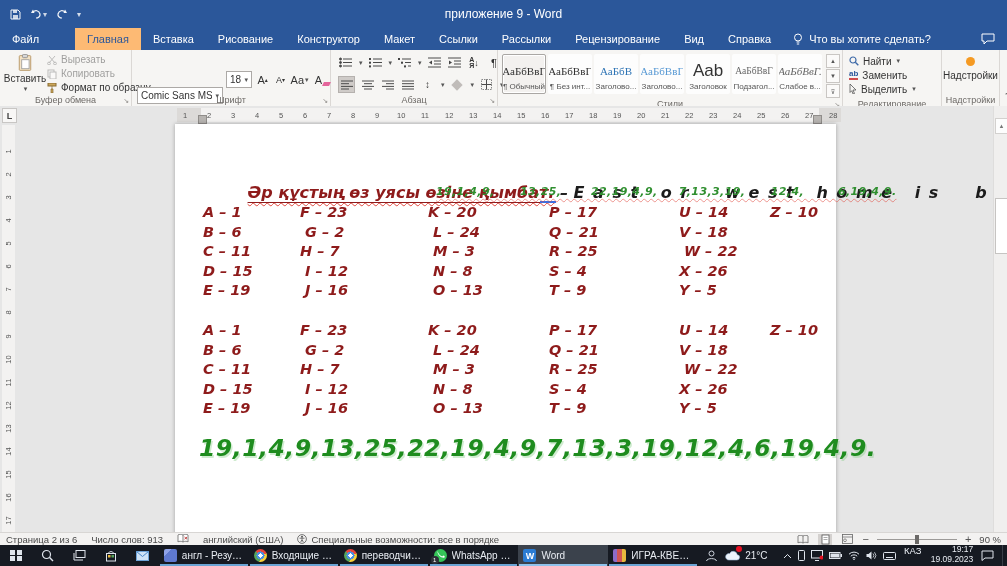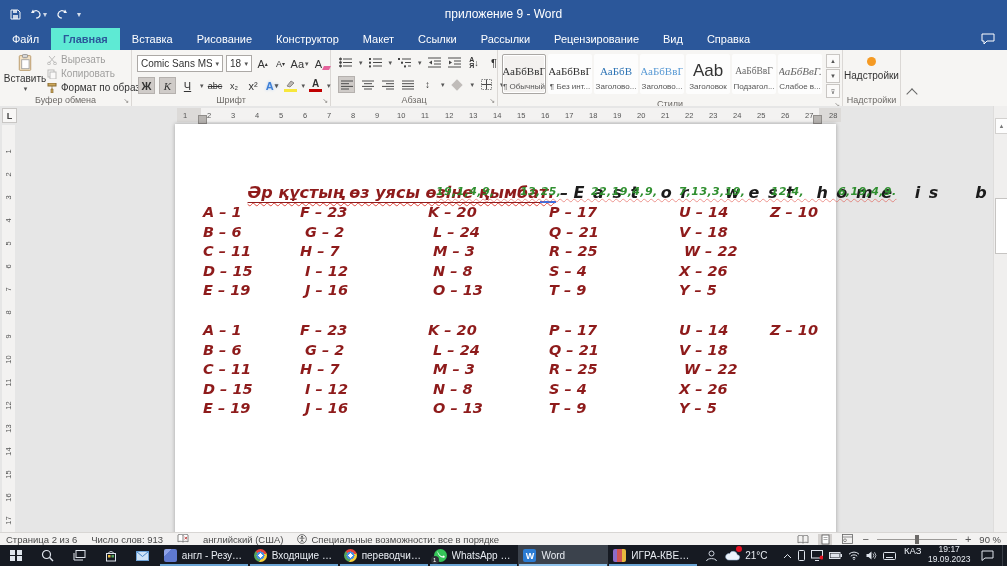--- a/index.html
+++ b/index.html
@@ -18,21 +18,21 @@
           font-size:8px;font-weight:bold;display:flex;align-items:center;justify-content:center;}
   .winbtn{width:30px;height:28px;display:flex;align-items:center;justify-content:center;font-size:12px;}
   .ribopt{width:13px;height:10px;border:1px solid #fff;position:relative;}
   .ribopt:after{content:"▴";position:absolute;top:-2px;left:3px;font-size:6px;}
   .maxbox{width:9px;height:9px;border:1px solid #fff;}
   .minbar{width:10px;height:1px;background:#fff;}
   
   .tabrow{position:absolute;top:28px;left:0;right:0;height:22px;background:#2b579a;display:flex;
           align-items:stretch;color:#fff;font-size:11px;}
   .tab{padding:0 12px;display:flex;align-items:center;}
-  .tab.active{background:#5eead4;color:#2b579a;font-weight:bold;}
+  .tab.active{background:#fdba74;color:#2b579a;font-weight:normal;margin-left:24px;}
   .tellme{display:flex;align-items:center;gap:6px;padding:0 10px;font-size:11px;}
   .combtn{margin-left:auto;display:flex;align-items:center;padding-right:12px;}
   
   .ribbon{position:absolute;top:50px;left:0;right:0;height:56px;background:#f6f5f3;
           border-bottom:1px solid #d2cfcc;display:flex;font-size:10px;color:#333;}
   .rgroup{position:relative;height:100%;border-right:1px solid #dbd8d5;flex:none;}
   .glabel{position:absolute;bottom:1px;left:0;right:0;text-align:center;font-size:9px;color:#6d6a67;}
   .launcher{position:absolute;bottom:1px;right:2px;font-size:7px;color:#8a8784;}
   .dd{font-size:7px;color:#555;margin-left:1px;}
   .disabled{opacity:.45;}
@@ -40,21 +40,21 @@
   .g-clip{width:131px;display:flex;}
   .paste{width:42px;margin:3px 0 12px 3px;display:flex;flex-direction:column;align-items:center;
          justify-content:center;gap:1px;border:1px solid transparent;}
   .clipsmall{display:flex;flex-direction:column;justify-content:flex-start;margin-top:4px;gap:3px;}
   .sbtn{display:flex;align-items:center;gap:4px;white-space:nowrap;}
   
   .g-font{width:198px;}
   .fontrow1{display:flex;align-items:center;gap:3px;padding:5px 4px 2px 5px;}
   .selbox{background:#fff;border:1px solid #aca9a6;height:15px;display:flex;align-items:center;
           padding:0 3px;gap:3px;white-space:nowrap;}
-  .fname{width:78px;}
+  .fname{width:78px;margin-top:32px;}
   .fsize{width:22px;}
   .fontrow2{display:flex;align-items:center;gap:4px;padding:3px 4px 0 6px;}
   .chip{min-width:13px;height:15px;display:flex;align-items:center;justify-content:center;
         font-size:11px;padding:0 1px;}
   .chip.pressed{background:#cfcbc8;border:1px solid #b5b1ae;}
   .bold{font-weight:bold;}
   .ital{font-style:italic;font-family:"Liberation Serif",serif;}
   .undl{text-decoration:underline;}
   .strik{text-decoration:line-through;font-size:9px;}
   .glow{color:#3e7fd6;text-shadow:0 0 3px #a8c9ef;font-weight:bold;}
@@ -167,21 +167,21 @@
   .ic-wa{position:relative;width:13px;height:13px;flex:none;border-radius:50%;background:#35c558;}
   .wabadge{position:absolute;left:-3px;bottom:-2px;width:8px;height:8px;border-radius:50%;
            background:#2d3138;color:#fff;font-size:6px;display:flex;align-items:center;justify-content:center;}
   .ic-word{background:#2b7cd3;color:#fff;font-weight:bold;font-size:9px;}
   .ic-rar{background:linear-gradient(to right,#8c6bc8 0 33%,#d05555 33% 66%,#e8b93e 66%);}
   .tpeople{width:28px;display:flex;align-items:center;justify-content:center;}
   .tweather{width:56px;display:flex;align-items:center;gap:4px;position:relative;}
   .wbadge{position:absolute;left:11px;top:1px;width:6px;height:6px;border-radius:50%;background:#e81123;}
   .tray{display:flex;align-items:center;gap:6px;padding:0 4px;}
   .tlang{width:26px;text-align:center;font-size:9.5px;}
-  .tclock{width:50px;text-align:center;font-size:8.5px;line-height:9.5px;}
+  .tclock{width:50px;text-align:right;font-size:8.5px;line-height:9.5px;}
   .taction{width:30px;display:flex;align-items:center;justify-content:center;}
   .tdesk{width:4px;border-left:1px solid #3a3f48;}
   .spacer{flex:1;}
   svg{display:block;}
 </style>
 </head>
 <body>
 
 <div class="app">
 
@@ -217,20 +217,27 @@
     <span class="tab active">Главная</span>
     <span class="tab">Вставка</span>
     <span class="tab">Рисование</span>
     <span class="tab">Конструктор</span>
     <span class="tab">Макет</span>
     <span class="tab">Ссылки</span>
     <span class="tab">Рассылки</span>
     <span class="tab">Рецензирование</span>
     <span class="tab">Вид</span>
     <span class="tab">Справка</span>
+    <span class="tellme">
+      <svg width="10" height="13" viewBox="0 0 10 13">
+          <circle cx="5" cy="4.5" r="3.5" fill="none" stroke="#fff"></circle>
+          <path d="M3.5 9h3M3.8 11h2.4" stroke="#fff"></path>
+        </svg>
+      <span>Что вы хотите сделать?</span>
+    </span>
     <span class="combtn">
       <svg width="14" height="12" viewBox="0 0 14 12">
           <path d="M1 1h12v7H6l-3 3v-3H1z" fill="none" stroke="#fff"></path>
         </svg>
     </span>
   </div>
 
   <div class="ribbon">
 
     <div class="rgroup g-clip">
@@ -473,20 +480,42 @@
       </div>
       <div class="sscroll">
         <div>▲</div>
         <div>▼</div>
         <div>⊽</div>
       </div>
       <div class="glabel">Стили</div>
       <div class="launcher">↘</div>
     </div>
 
+    <div class="rgroup g-edit">
+      <div class="erow">
+        <svg width="10" height="10" viewBox="0 0 10 10">
+            <circle cx="4" cy="4" r="3" fill="none" stroke="#3e6aa8" stroke-width="1.2"></circle>
+            <line x1="6.3" y1="6.3" x2="9.3" y2="9.3" stroke="#3e6aa8" stroke-width="1.4"></line>
+          </svg>
+        <span>Найти</span>
+          <span class="dd">▾</span>
+      </div>
+      <div class="erow">
+        <span class="abico">ab</span>
+        <span>Заменить</span>
+      </div>
+      <div class="erow">
+        <svg width="8" height="10" viewBox="0 0 8 10">
+            <path d="M1 0 L7 6 L4 6 L5.5 9.5 L4 10 L2.8 6.7 L1 8.5 Z" fill="none" stroke="#555" stroke-width=".8"></path>
+          </svg>
+        <span>Выделить</span>
+          <span class="dd">▾</span>
+      </div>
+      <div class="glabel">Редактирование</div>
+    </div>
 
     <div class="rgroup g-add">
       <div class="addbtn">
         <span class="orangedot"></span>
         <span>Надстройки</span>
       </div>
       <div class="glabel">Надстройки</div>
     </div>
 
     <div class="rgroup g-collapse">
@@ -591,20 +620,21 @@
           <span>C – 11</span><span>H – 7</span><span> M – 3</span><span>R – 25</span><span> W – 22</span><span></span>
         </div>
           <div class="crow">
           <span>D – 15</span><span> I – 12</span><span> N – 8</span><span>S – 4</span><span>X – 26</span><span></span>
         </div>
           <div class="crow">
           <span>E – 19</span><span> J – 16</span><span> O – 13</span><span>T – 9</span><span>Y – 5</span><span></span>
         </div>
         </div>
 
+      <div class="answer">19,1,4,9,13,25,22,19,4,9,7,13,3,19,12,4,6,19,4,9.</div>
     </div>
 
     <div class="vsb">
       <div class="vsb-up">▲</div>
       <div class="vsb-thumb"></div>
     </div>
   </div>
 
   <div class="statusbar">
     <span>Страница 2 из 6</span>

